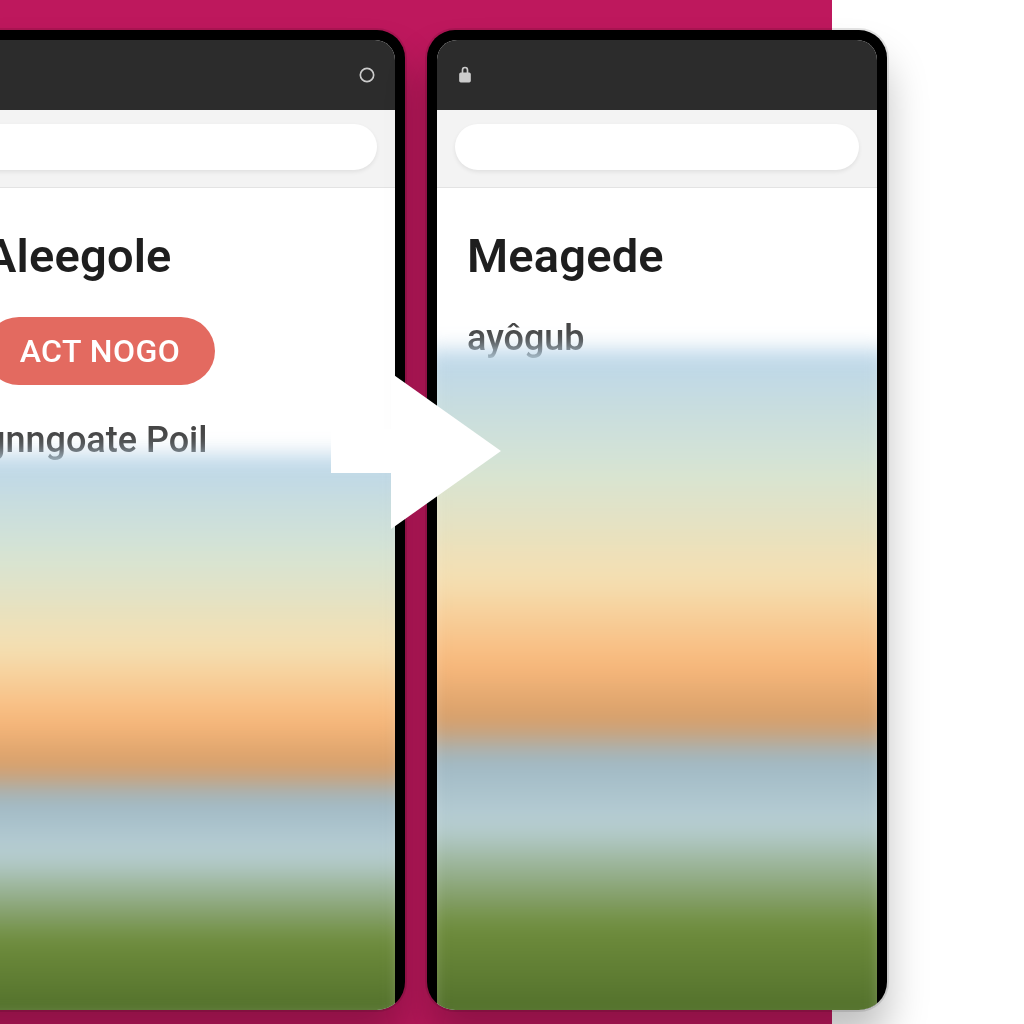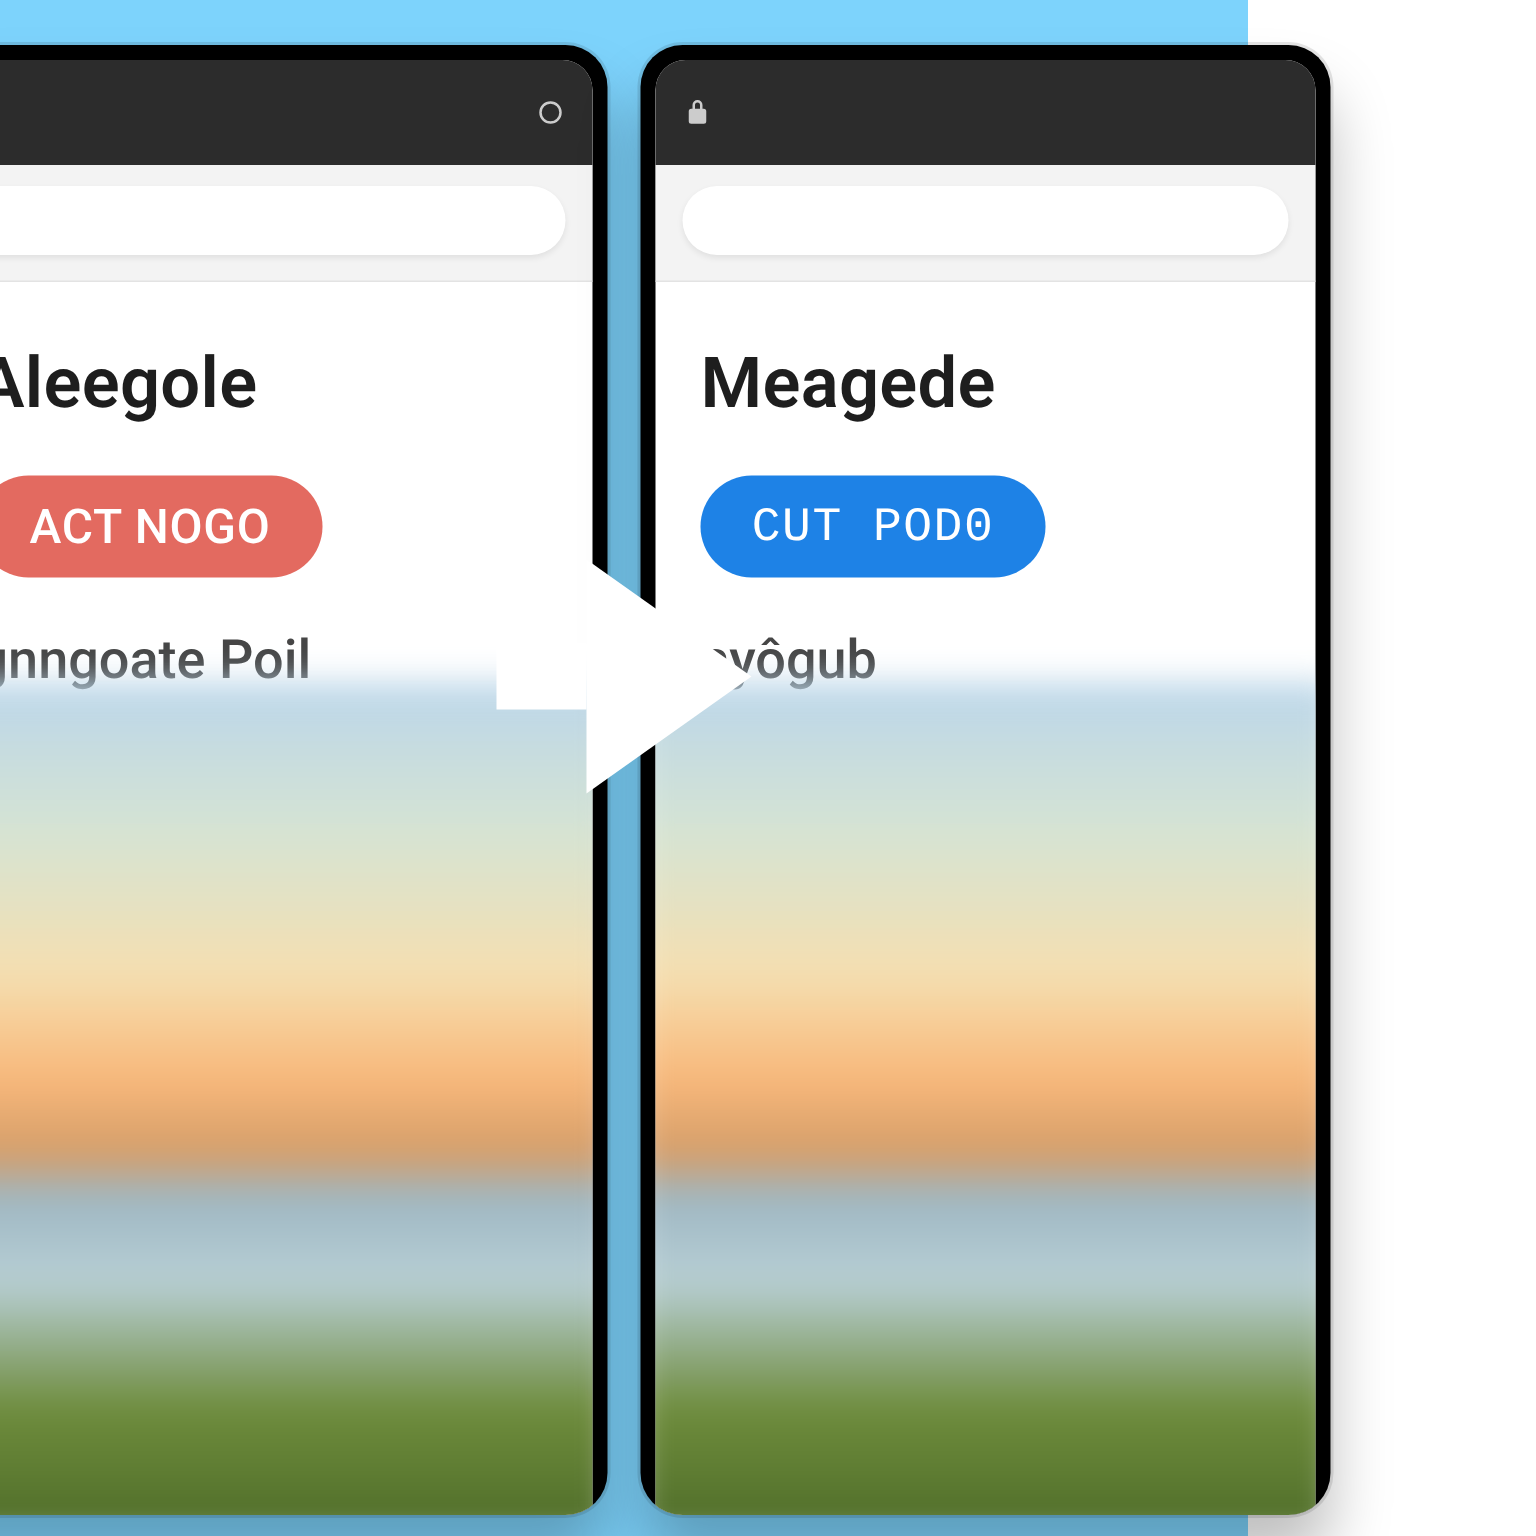--- a/index.html
+++ b/index.html
@@ -1,19 +1,19 @@
 <!DOCTYPE html>
 <html><head>
 <meta charset="utf-8">
 <style>
   * { margin: 0; padding: 0; box-sizing: border-box; }
   html, body { width: 1024px; height: 1024px; overflow: hidden; font-family: -apple-system, BlinkMacSystemFont, "Segoe UI", Roboto, Helvetica, Arial, sans-serif; }
   .stage {
     width: 832px; height: 1024px;
-    background: #7dd3fc;
+    background: #be185d;
     position: relative;
   }
   .phone {
     position: absolute;
     top: 30px;
     width: 460px;
     height: 980px;
     border-radius: 28px;
     background: #000;
     padding: 10px 10px 0 10px;
@@ -194,21 +194,20 @@
 
         </div>
       </div>
 
       <div class="toolbar">
         <div class="searchpill" title=""></div>
       </div>
 
       <div class="content">
         <div class="title">Meagede</div>
-        <div class="pill-btn blue">CUT POD0</div>
         <div class="subtitle">ayôgub</div>
       </div>
 
       <div class="photo"></div>
     </div>
   </div>
 
   <div class="gap-strip"></div>
 
   <div class="center-arrow">

